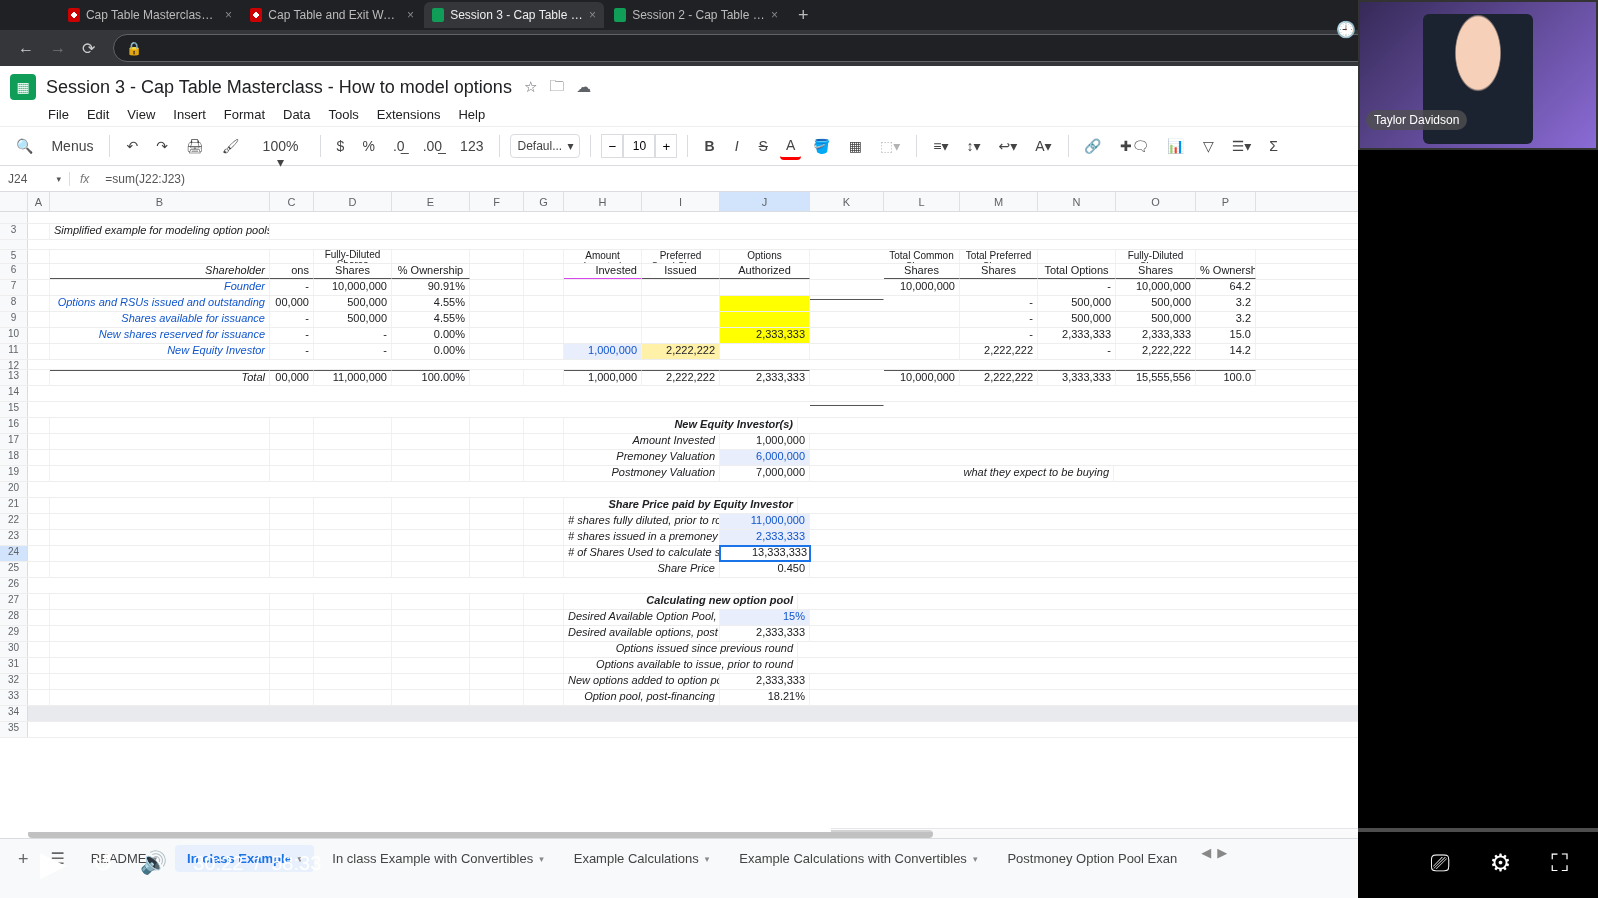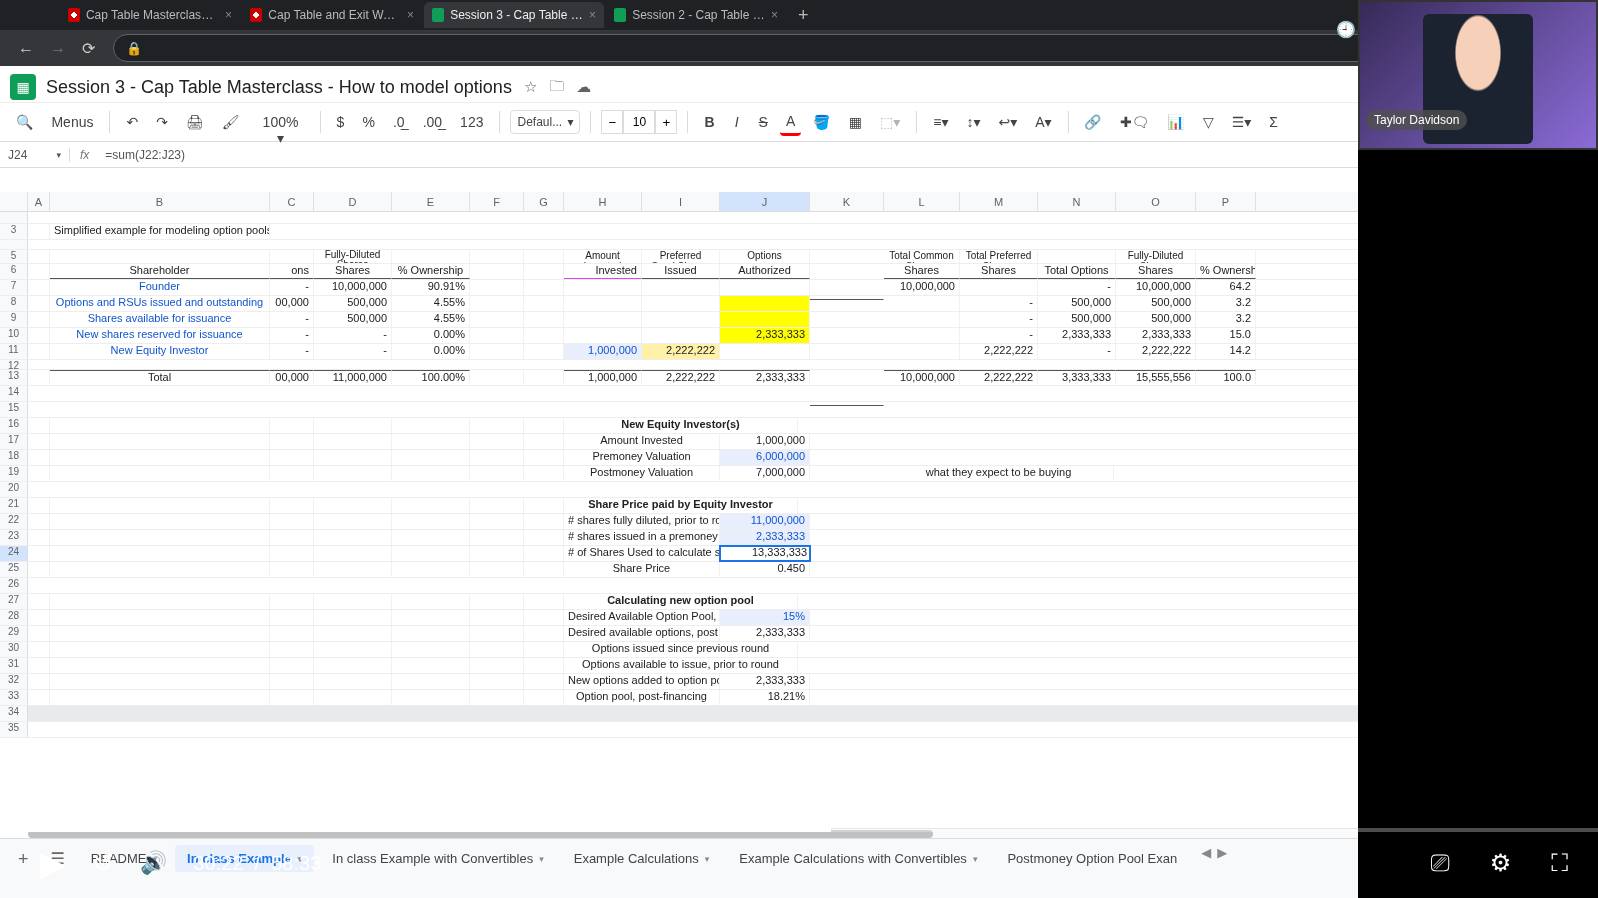--- a/index.html
+++ b/index.html
@@ -51,21 +51,21 @@
 
   
   .grid{position:absolute;top:126px;left:0;right:9px;bottom:60px;overflow:hidden;}
   .colhdr{display:flex;height:20px;background:#f8f9fa;border-bottom:1px solid #dadce0;font-size:11px;color:#5f6368;}
   .rowhdr{width:28px;background:#f8f9fa;border-right:1px solid #dadce0;text-align:center;font-size:10px;color:#5f6368;flex:0 0 28px;}
   .ch{border-right:1px solid #e0e0e0;text-align:center;line-height:20px;}
   .ch.A{width:28px;}
 
   .row{display:flex;height:16px;font-size:11px;color:#202124;border-bottom:1px solid #eee;}
   .cell{border-right:1px solid #f1f1f1;padding:0 4px;overflow:hidden;white-space:nowrap;text-align:right;}
-  .cell.l{text-align:center;}
+  .cell.l{text-align:right;font-style:italic;}
   .w-B{width:220px;} .w-C{width:44px;} .w-D{width:78px;} .w-E{width:78px;} .w-F{width:54px;} .w-G{width:40px;}
   .w-H{width:78px;} .w-I{width:78px;} .w-J{width:90px;} .w-K{width:74px;margin-top:35px;} .w-L{width:76px;} .w-M{width:78px;}
   .w-N{width:78px;} .w-O{width:80px;} .w-P{width:60px;}
 
   .link{color:#1155cc;}
   .bold{font-weight:bold;}
   .hi{background:#ffff00;}
   .hi2{background:#fff2a8;}
   .bluebg{background:#e8eefc;color:#1155cc;}
   .activecell{outline:2px solid #1a73e8;outline-offset:-1px;padding-left:32px;}
@@ -154,20 +154,31 @@
       <span style="color:#5f6368">🕘</span>
       <span style="color:#5f6368">🗨</span>
       <span style="color:#5f6368">🎥▾</span>
       <div class="share-btn">
           <span class="lock2">🔒</span>
           <span>Share</span>
           <span style="font-size:10px">▾</span>
         </div>
       <div class="avatar"></div>
     </div>
+  </div>
+  <div class="menu-row">
+    <span>File</span>
+    <span>Edit</span>
+    <span>View</span>
+    <span>Insert</span>
+    <span>Format</span>
+    <span>Data</span>
+    <span>Tools</span>
+    <span>Extensions</span>
+    <span>Help</span>
   </div>
 
   <div class="toolbar">
     <span class="tb-btn">🔍</span>
     <span class="tb-btn">Menus</span>
     <span class="tb-sep"></span>
     <span class="tb-btn">↶</span>
     <span class="tb-btn">↷</span>
     <span class="tb-btn">🖨</span>
     <span class="tb-btn">🖌</span>

